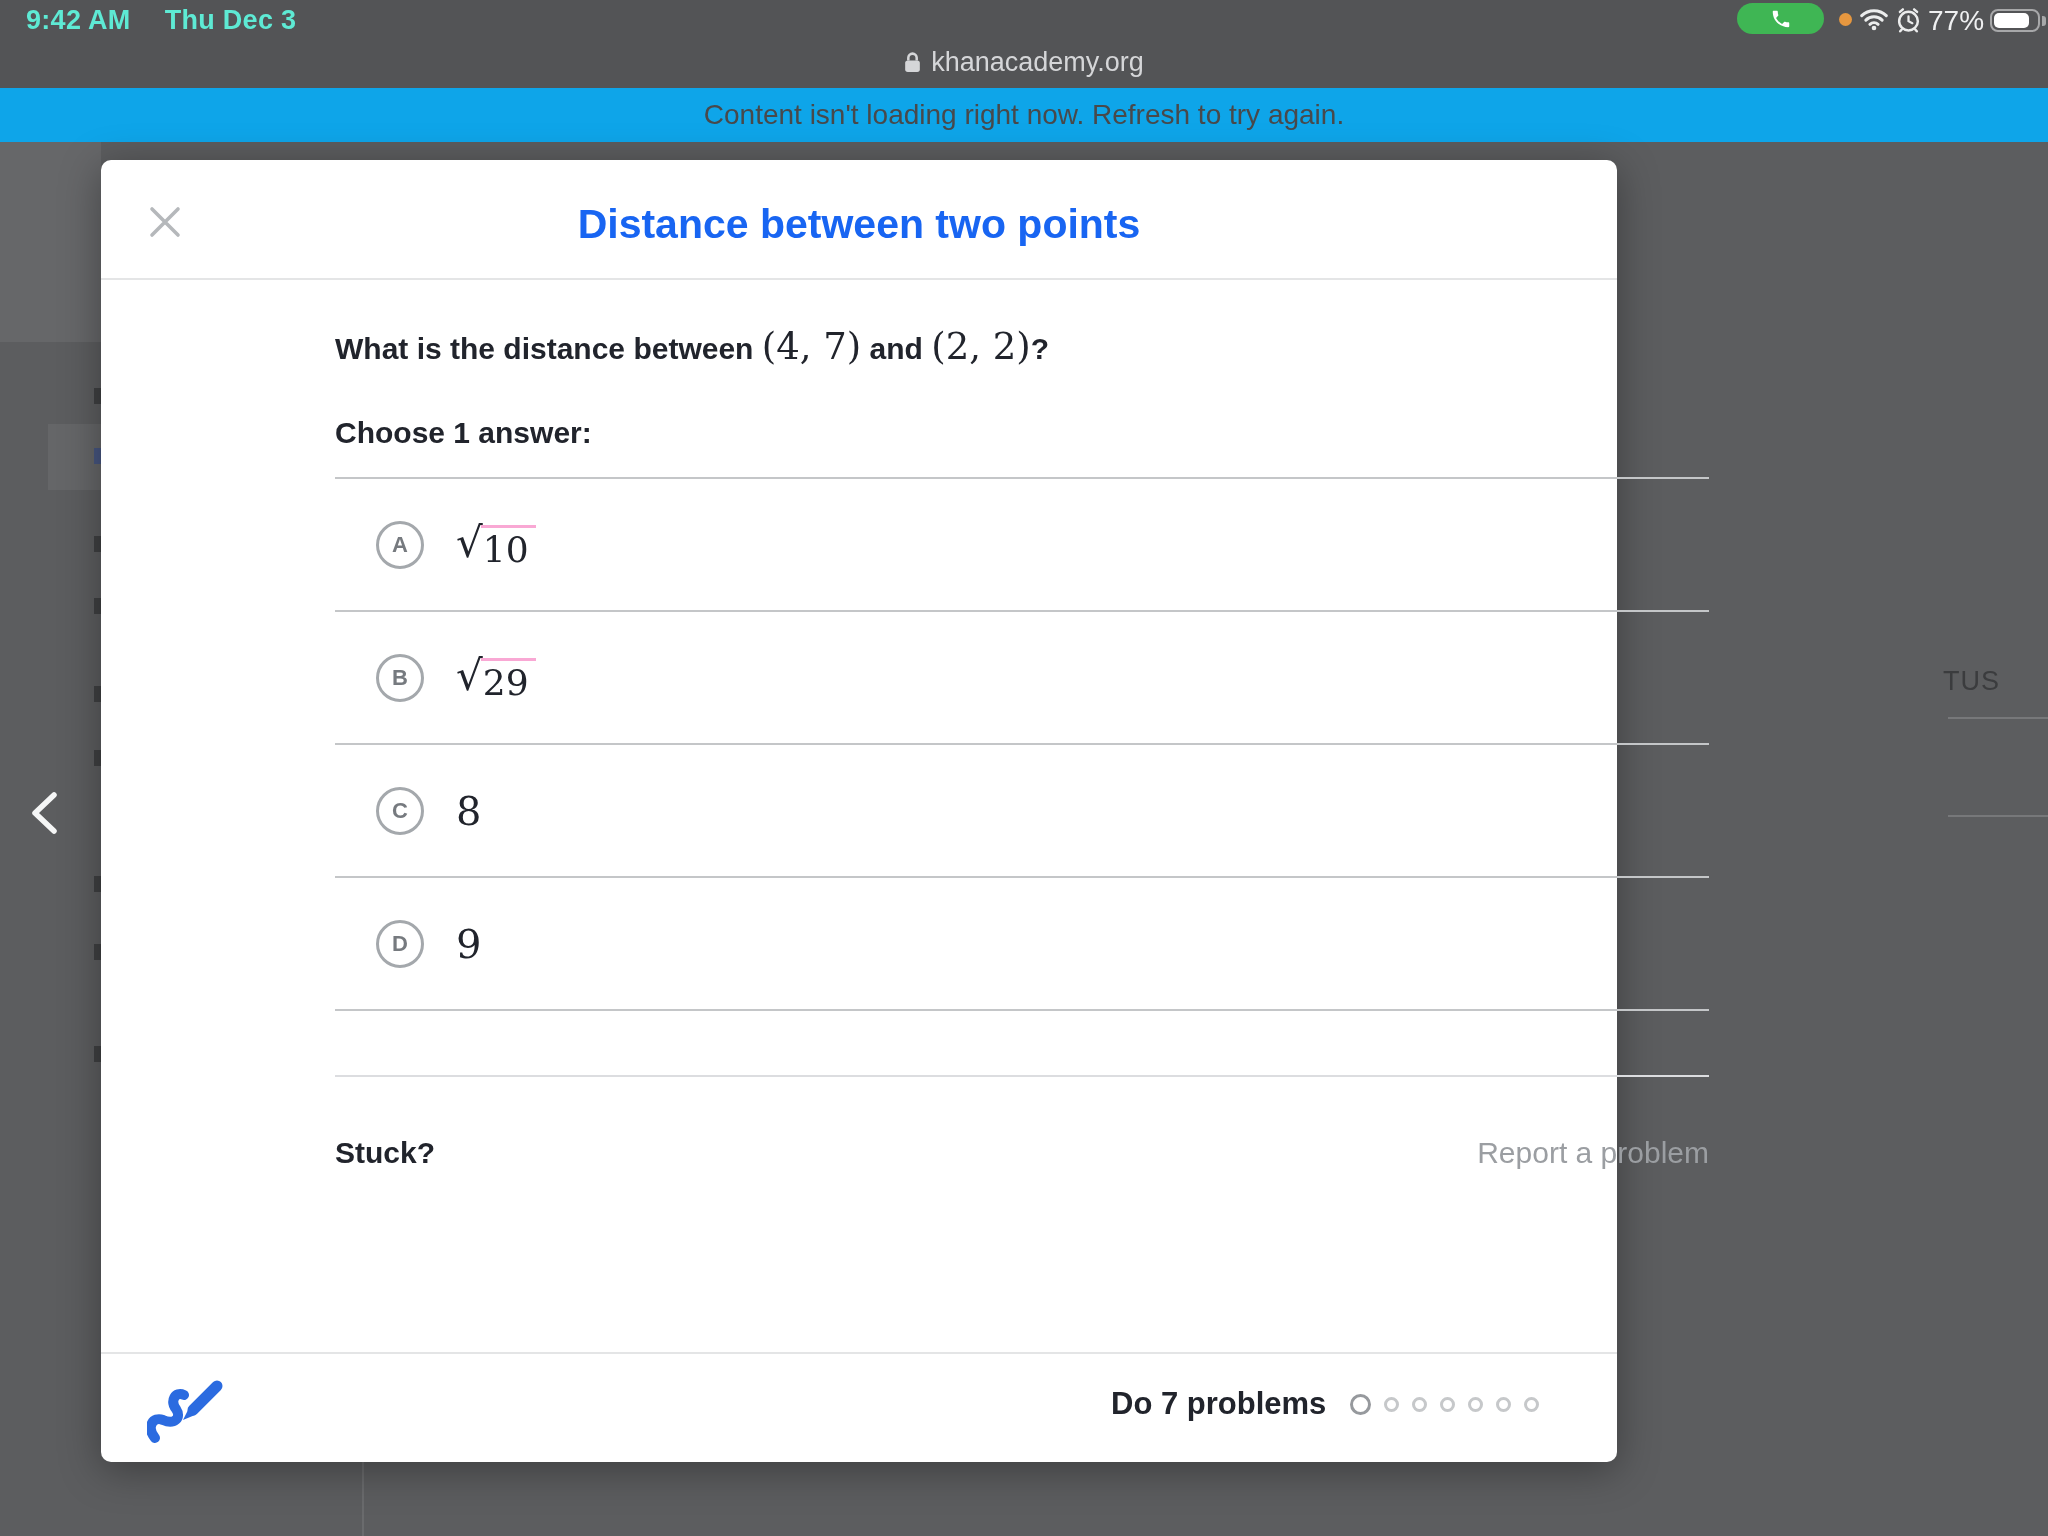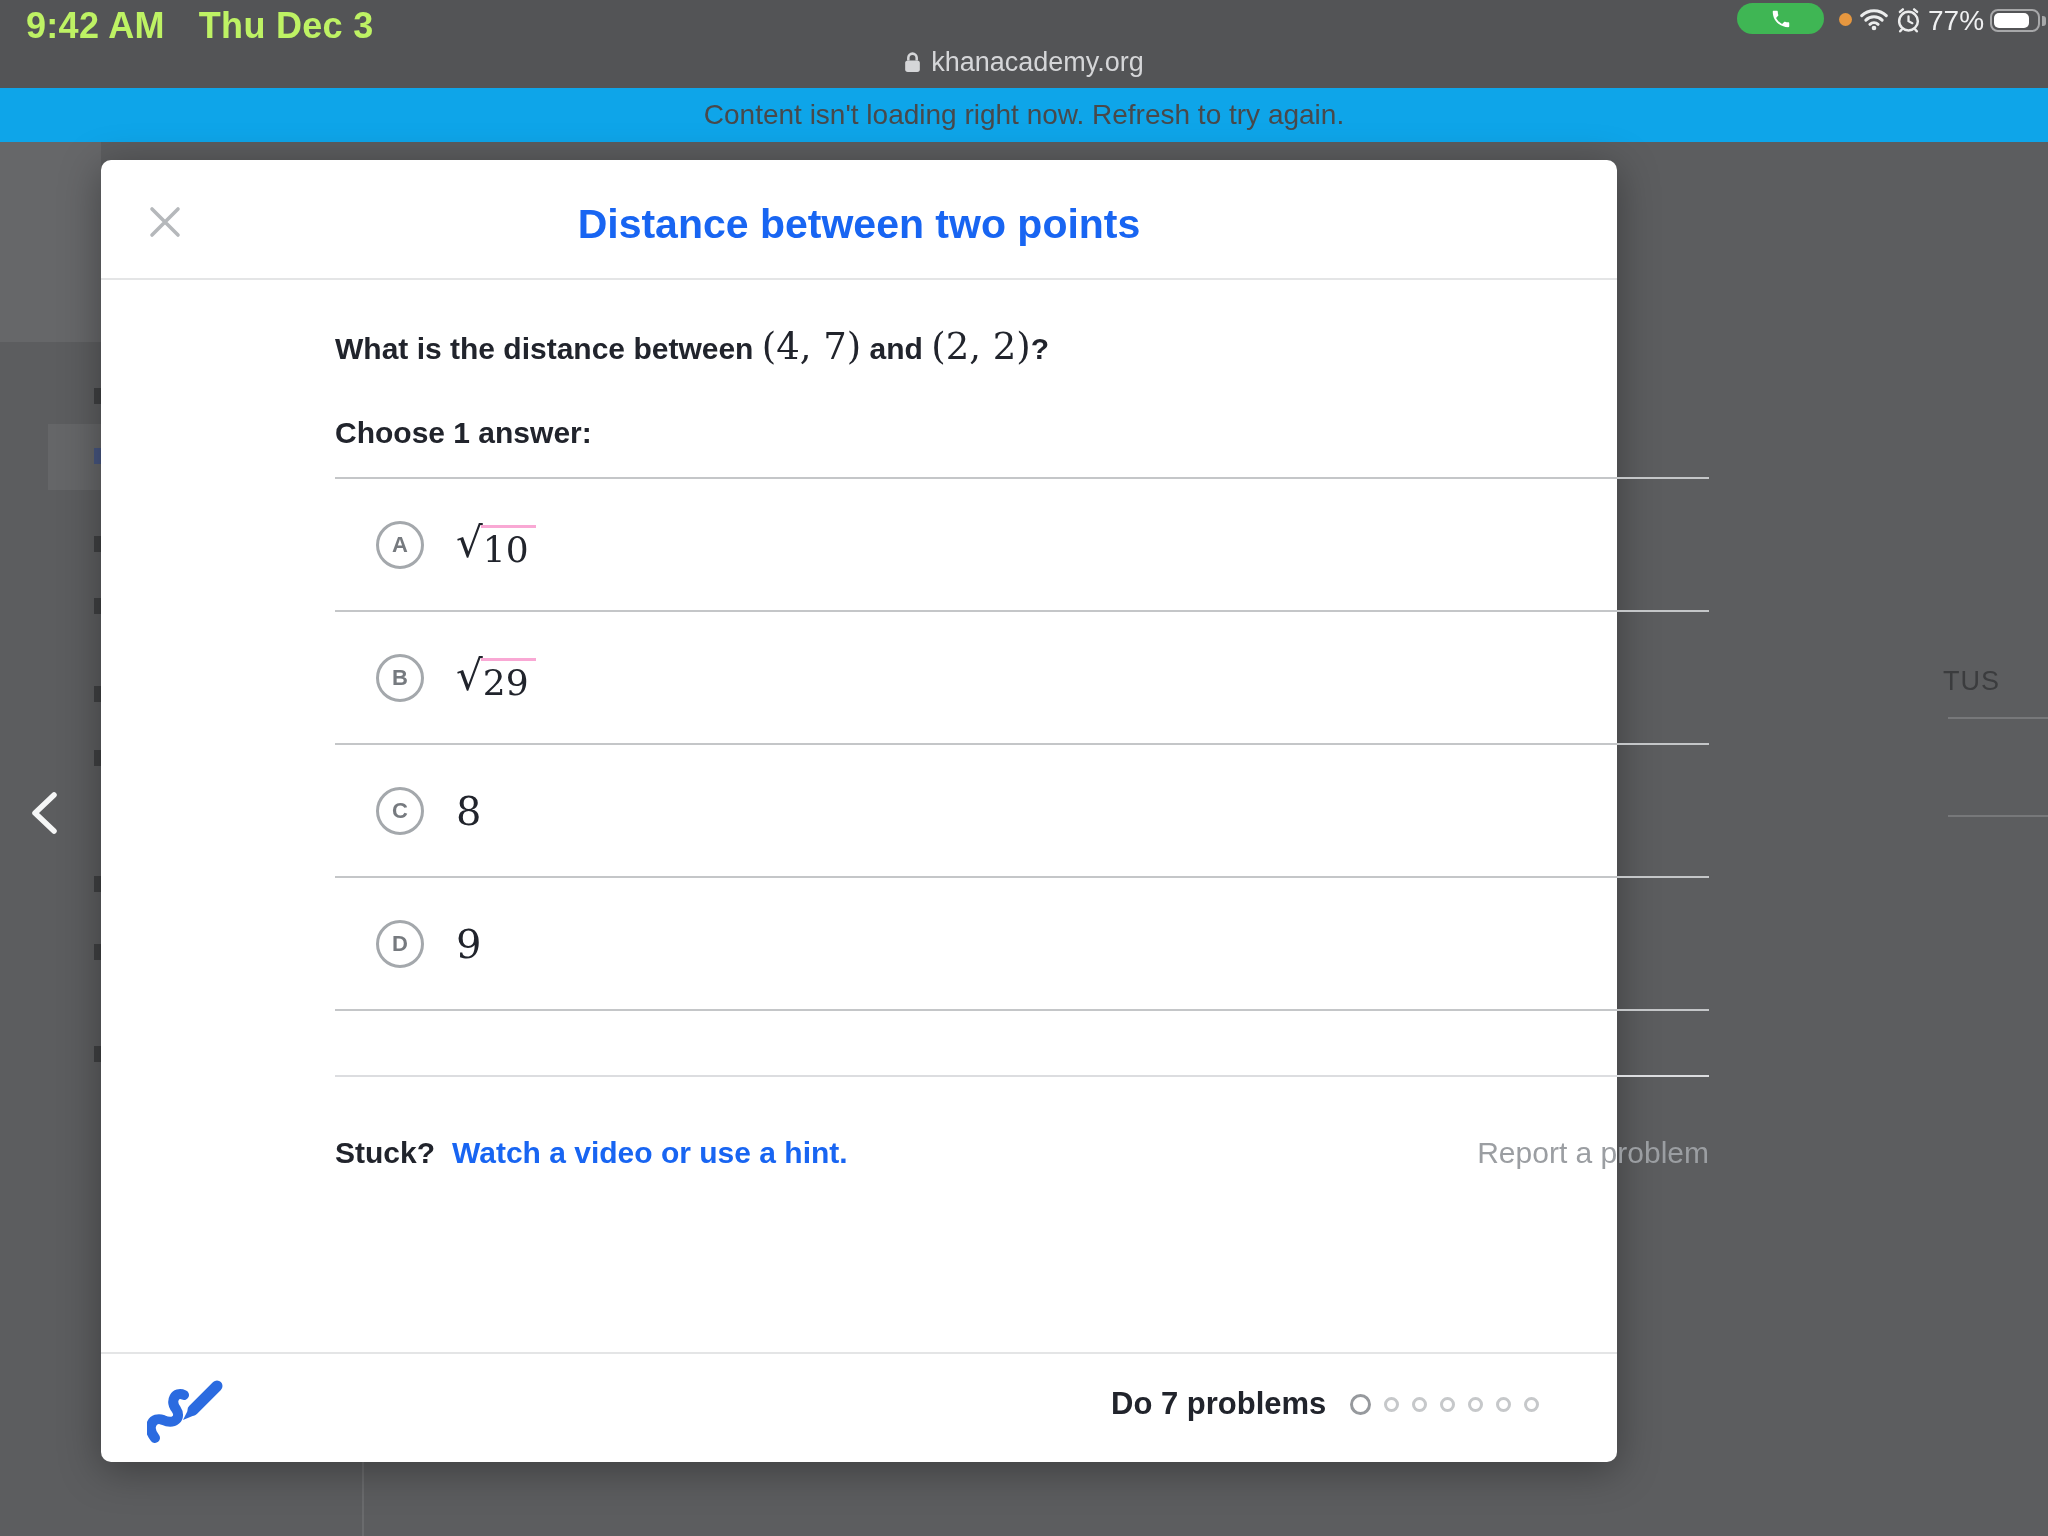--- a/index.html
+++ b/index.html
@@ -3,21 +3,21 @@
 <meta charset="utf-8">
 <style>
   html,body{margin:0;padding:0;}
   body{
     width:2048px;height:1536px;position:relative;overflow:hidden;
     background:#5c5d5f;font-family:"Liberation Sans",sans-serif;
     -webkit-font-smoothing:antialiased;
   }
   
   .chrome{position:absolute;top:0;left:0;right:0;height:88px;background:#535456;}
-  .time-row{position:absolute;top:5px;left:26px;color:#bef264;font-size:36px;font-weight:600;letter-spacing:.3px;}
+  .time-row{position:absolute;top:5px;left:26px;color:#5eead4;font-size:27px;font-weight:600;letter-spacing:.3px;}
   .time-row .date{margin-left:34px;font-weight:600;}
   .phone-pill{position:absolute;left:1737px;top:3px;width:87px;height:31px;border-radius:17px;background:#3fb654;display:flex;align-items:center;justify-content:center;}
   .rec-dot{position:absolute;left:1839px;top:13px;width:13px;height:13px;border-radius:50%;background:#e6973f;}
   .icon-abs{position:absolute;}
   .pct{position:absolute;left:1928px;top:5px;color:#eff0f1;font-size:28px;font-weight:400;}
   .batt{position:absolute;left:1990px;top:9px;width:50px;height:23px;border:2px solid rgba(236,237,238,.55);border-radius:8px;box-sizing:border-box;}
   .batt-fill{position:absolute;left:2px;top:2px;bottom:2px;width:77%;background:#fff;border-radius:5px;}
   .batt-tip{position:absolute;left:2042px;top:16px;width:4px;height:10px;background:rgba(236,237,238,.55);border-radius:0 3px 3px 0;}
   .url-row{position:absolute;top:40px;left:0;right:0;height:44px;display:flex;align-items:center;justify-content:center;gap:10px;color:#d5d6d8;font-size:27px;}
   
@@ -168,21 +168,20 @@
       </div>
       <div class="option-row">
         <span class="opt-circle">D</span>
         <span class="opt-value">9</span>
       </div>
     </div>
   <div class="light-divider"></div>
 
   <div class="stuck-row">
     <span class="stuck-label">Stuck?</span>
-    <span class="hint-link">Watch a video or use a hint.</span>
     <span class="report-link">Report a problem</span>
   </div>
 
   <div class="ftr-divider"></div>
 
   <svg class="pen-btn" viewBox="0 0 78 72">
     <path d="M8 64 C -1 53 6 42 16 46 C 27 51 35 44 29 35 C 23 27 28 17 37 21" stroke="#2b6be0" stroke-width="10" fill="none" stroke-linecap="round"></path>
     <path d="M46 36 L70 12" stroke="#2b6be0" stroke-width="11" stroke-linecap="round"></path>
     <path d="M36 46 L48 41 L42 34 Z" fill="#2b6be0"></path>
   </svg>

